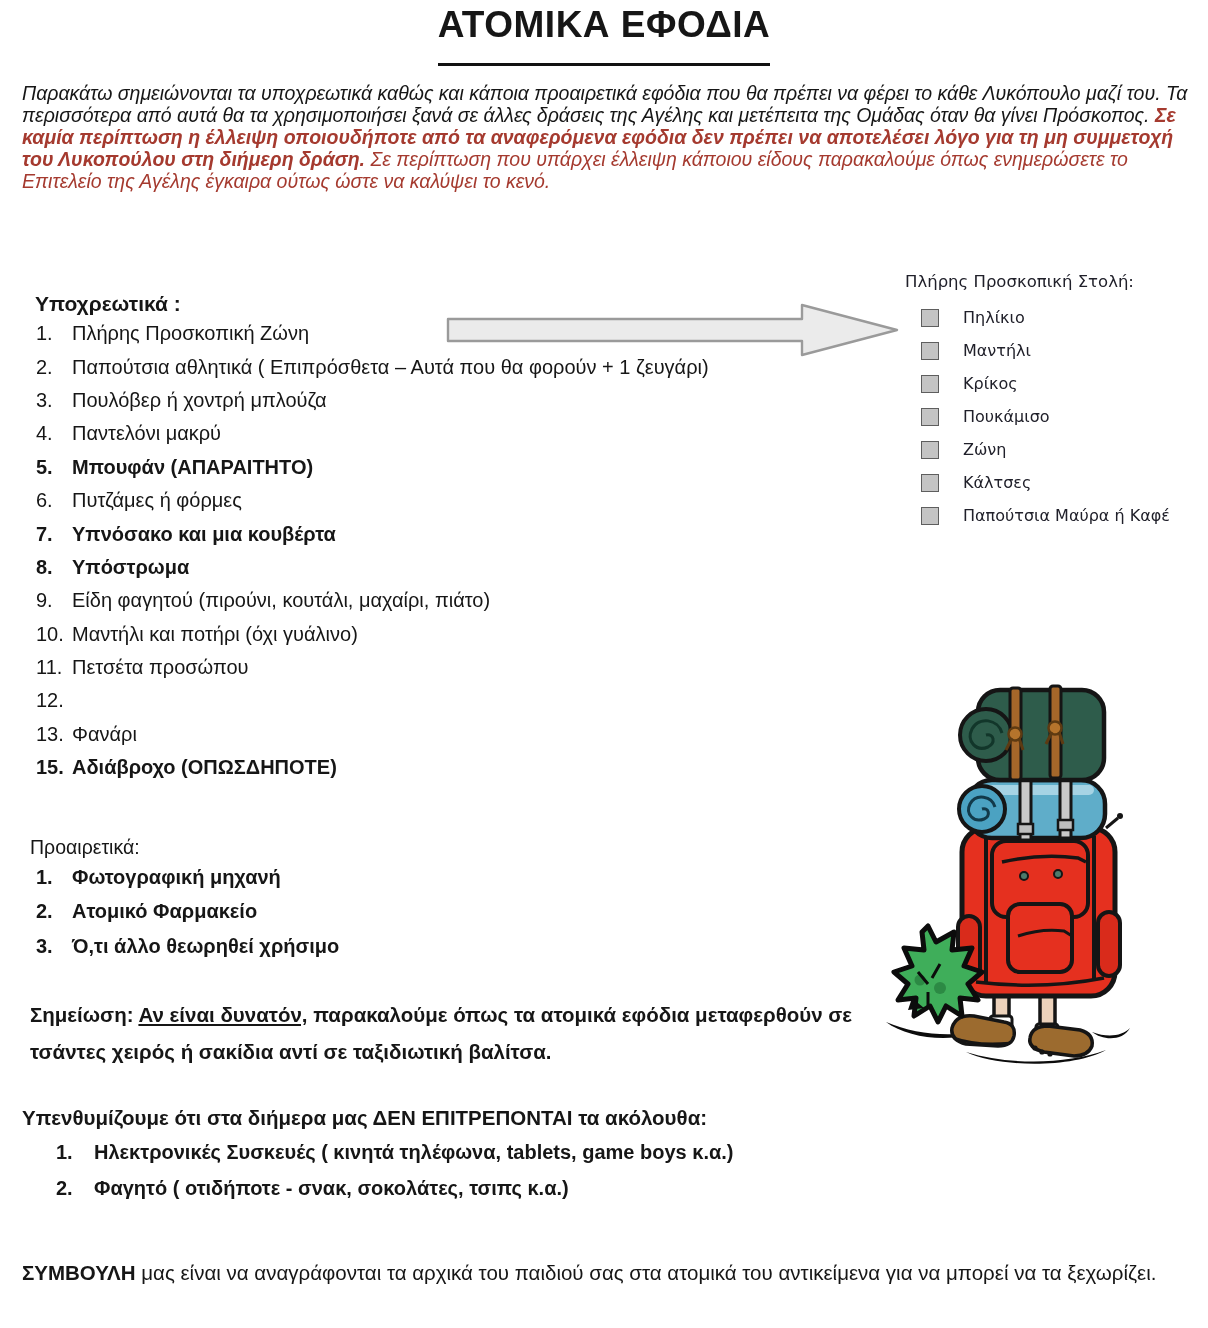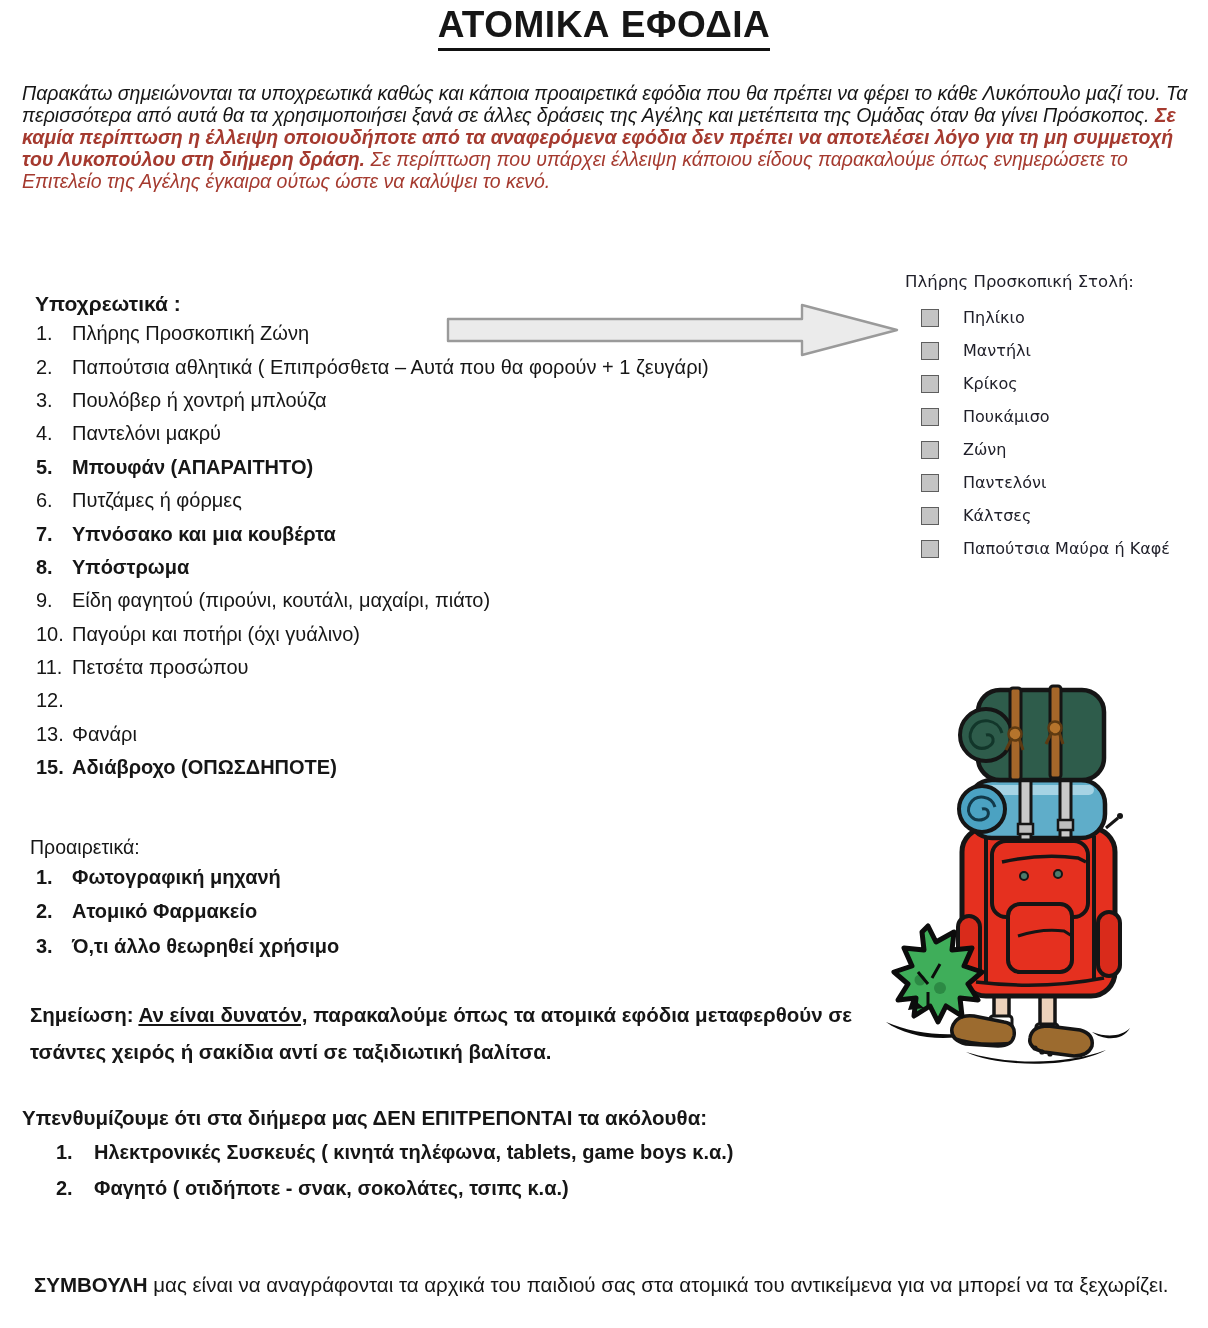--- a/index.html
+++ b/index.html
@@ -3,21 +3,21 @@
 <meta charset="utf-8">
 <style>
   html,body { margin:0; padding:0; background:#ffffff; }
   .page {
     position:relative; width:1208px; height:1328px; background:#ffffff;
     font-family:"Liberation Sans", sans-serif; color:#161616; overflow:hidden;
   }
   .title { position:absolute; top:4px; left:0; width:100%; text-align:center; }
   .title span {
     font-size:37px; font-weight:bold; letter-spacing:0.5px;
-    border-bottom:3px solid #111; padding-bottom:3px;
+    border-bottom:3px solid #111; padding-bottom:18px;
   }
   .intro {
     position:absolute; left:22px; top:82px; width:1170px; margin:0;
     font-style:italic; font-size:19.5px; line-height:22px;
   }
   .intro .red-bold { color:var(--red); font-weight:bold; }
   .intro .red { color:var(--red); }
 
   .mand-heading { position:absolute; left:24px; top:292px; font-size:21px; font-weight:bold;margin-left:11px; }
   .list { position:absolute; }
@@ -32,21 +32,21 @@
 
   .note { position:absolute; left:22px; top:988px; width:880px; margin:8px;
           font-size:20.5px; font-weight:bold; line-height:37px; }
   .u { text-decoration:underline; }
 
   .na-heading { position:absolute; left:22px; top:1106px; font-size:20.5px; font-weight:bold; }
   .na-list { left:56px; top:1134px; }
   .na-list .li-row { height:36px; }
   .na-list .li-num { width:38px; }
 
-  .advice { position:absolute; left:22px; top:1254px; width:1150px; margin:12px;
+  .advice { position:absolute; left:22px; top:1254px; width:1150px; margin:0;
             font-size:20.5px; line-height:37px; }
   .advice .b { font-weight:bold; }
 
   
   .chk-title { position:absolute; left:905px; top:272px;
                font-family:"DejaVu Sans", sans-serif; font-size:16.5px; color:#20202a; }
   .chk-list { position:absolute; left:921px; top:301px; }
   .chk-row { display:flex; align-items:center; height:33px;
              font-family:"DejaVu Sans", sans-serif; font-size:16px; color:#20202a; white-space:nowrap; }
   .chk-box { width:16px; height:16px; flex:none; margin-right:24px;
@@ -110,21 +110,21 @@
         <span class="li-label">Υπόστρωμα</span>
       </div>
 
       <div class="li-row">
         <span class="li-num">9.</span>
         <span class="li-label">Είδη φαγητού (πιρούνι, κουτάλι, μαχαίρι, πιάτο)</span>
       </div>
 
       <div class="li-row">
         <span class="li-num">10.</span>
-        <span class="li-label">Παγούρι και ποτήρι (όχι γυάλινο)</span>
+        <span class="li-label">Μαντήλι και ποτήρι (όχι γυάλινο)</span>
       </div>
 
       <div class="li-row">
         <span class="li-num">11.</span>
         <span class="li-label">Πετσέτα προσώπου</span>
       </div>
 
       <div class="li-row">
         <span class="li-num">12.</span>
       </div>
@@ -166,24 +166,20 @@
       <div class="chk-row">
         <span class="chk-box"></span>
         <span class="chk-label">Πουκάμισο</span>
       </div>
 
       <div class="chk-row">
         <span class="chk-box"></span>
         <span class="chk-label">Ζώνη</span>
       </div>
 
-      <div class="chk-row">
-        <span class="chk-box"></span>
-        <span class="chk-label">Παντελόνι</span>
-      </div>
 
       <div class="chk-row">
         <span class="chk-box"></span>
         <span class="chk-label">Κάλτσες</span>
       </div>
 
       <div class="chk-row">
         <span class="chk-box"></span>
         <span class="chk-label">Παπούτσια  Μαύρα ή Καφέ</span>
       </div>

